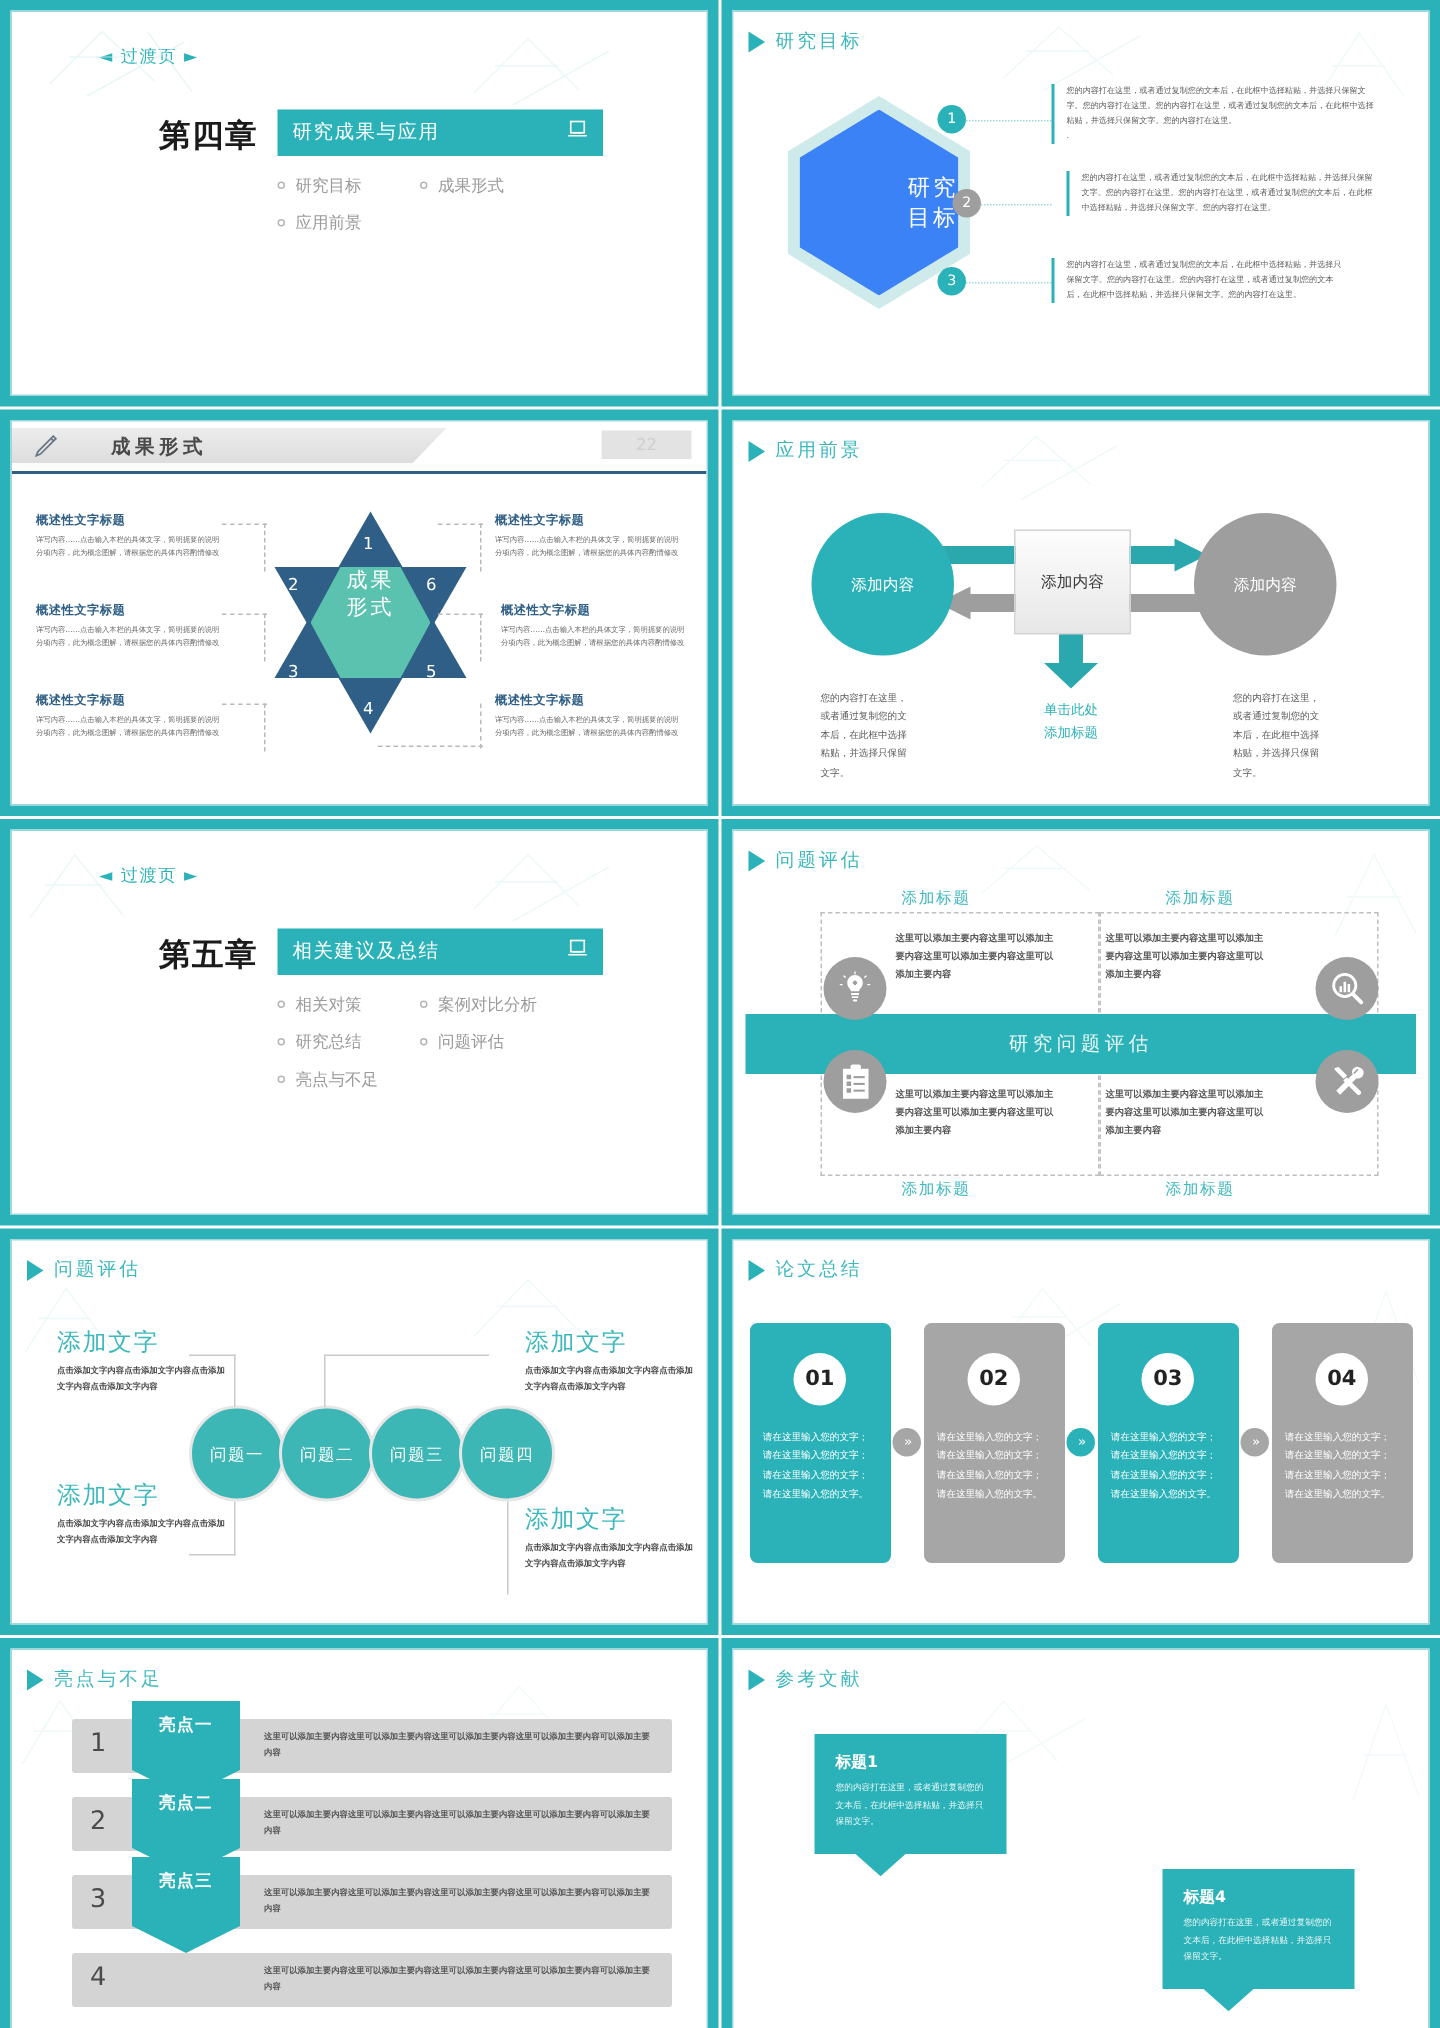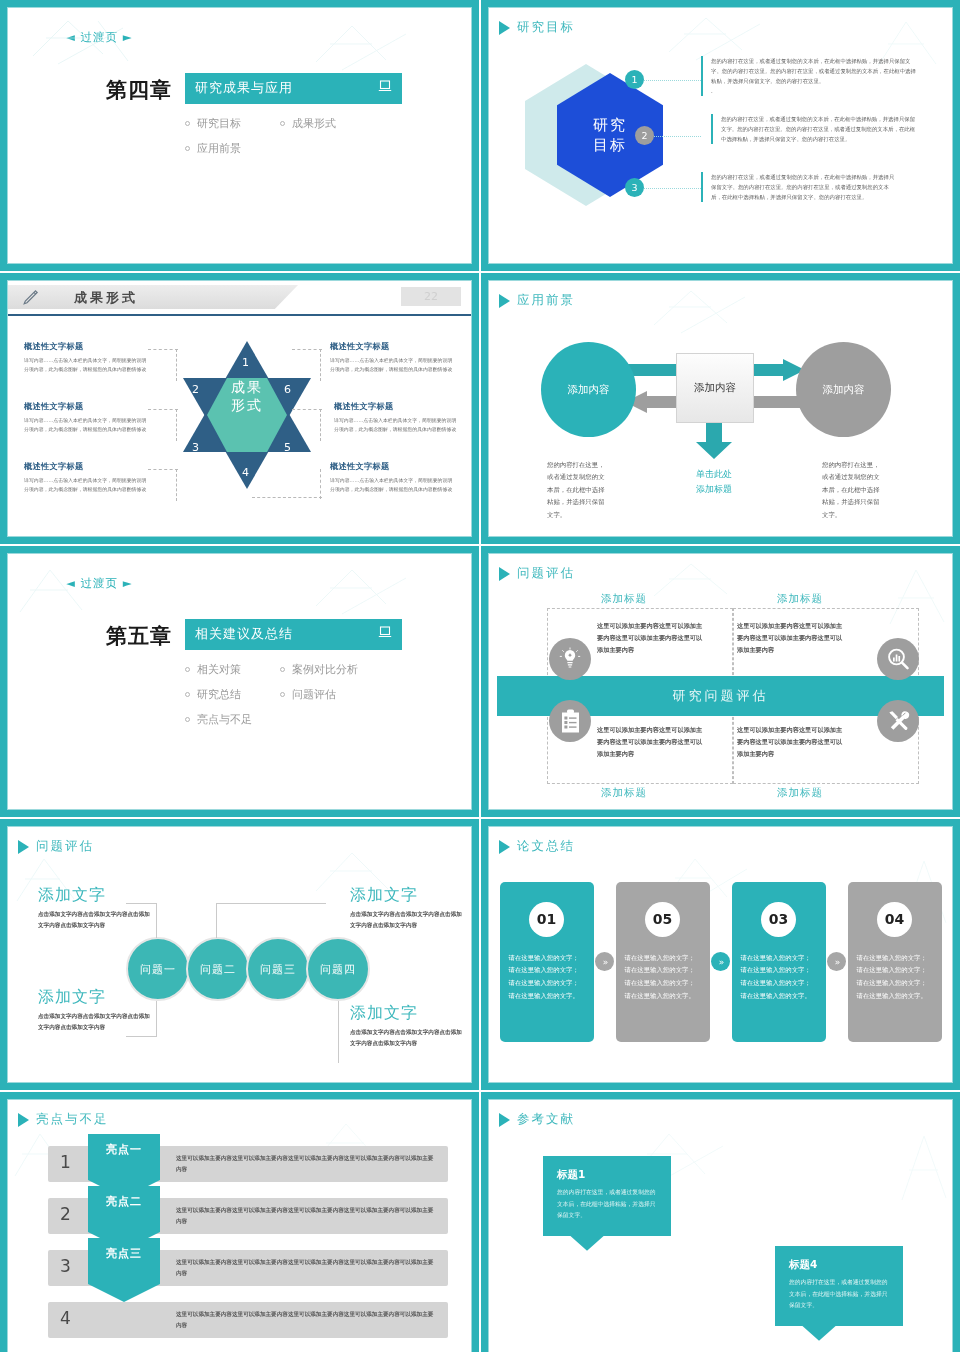--- a/index.html
+++ b/index.html
@@ -32,21 +32,21 @@
   .bullets { margin-top:7px; display:flex; flex-wrap:wrap; width:200px; }
   .bul { display:flex; align-items:center; gap:7px; color:#9a9a9a; font-size:11px; margin: 5px 0; }
   .bul .ring { width:5px;height:5px;border:1px solid #b5b5b5;border-radius:50%; flex:0 0 auto;}
   .bul.w1 { width:95px; } .bul.w2 { width:105px; } .bul.full { width:100%; }
 
   
   .goal-wrap { position:relative; height:205px; }
   .hexo { position:absolute; left:36px; top:28px; width:122px; height:142px; }
   .hex { position:absolute; clip-path: polygon(50% 0,100% 26%,100% 74%,50% 100%,0 74%,0 26%); }
   .hex.outline { left:0;top:0;width:122px;height:142px; background:#CFEAEB; }
-  .hex.fill { left:8px;top:9px;width:106px;height:124px; background:#1d4ed8; display:flex;align-items:center;justify-content:center;margin-left:24px;}
+  .hex.fill { left:8px;top:9px;width:106px;height:124px; background:#3b82f6; display:flex;align-items:center;justify-content:flex-end;}
   .hex.fill span { color:#fff; font-size:15px; line-height:1.35; text-align:center; letter-spacing:2px;}
   .gnum { position:absolute; width:19px;height:19px;border-radius:50%; color:#fff;
           font-size:9.5px; display:flex;align-items:center;justify-content:center; }
   .gdot { position:absolute; border-top:1px dotted #9bd9dc; }
   .gitem { position:absolute; padding-left:8px; border-left:2px solid #2BB2B8; }
   .gitem p { color:#5b5b5b; font-size:5.4px; line-height:1.85; }
 
   
   .s3hdr { position:absolute; left:0; top:0; width:100%; height:34px; }
   .s3band { position:absolute; left:0; top:4px; height:24px; width:290px;
@@ -603,21 +603,21 @@
 
       <div class="n-wrap">
         <div class="ncard" style="background:#2BB2B8;">
           <div class="bubble">01</div>
           <p>请在这里输入您的文字；请在这里输入您的文字；请在这里输入您的文字；请在这里输入您的文字。</p>
         </div>
         <div class="nsep">
           <div class="nchev" style="background:#A6A6A6;">»</div>
         </div>
         <div class="ncard" style="background:#A6A6A6;">
-          <div class="bubble">05</div>
+          <div class="bubble">02</div>
           <p>请在这里输入您的文字；请在这里输入您的文字；请在这里输入您的文字；请在这里输入您的文字。</p>
         </div>
         <div class="nsep">
           <div class="nchev" style="background:#2BB2B8;">»</div>
         </div>
         <div class="ncard" style="background:#2BB2B8;">
           <div class="bubble">03</div>
           <p>请在这里输入您的文字；请在这里输入您的文字；请在这里输入您的文字；请在这里输入您的文字。</p>
         </div>
         <div class="nsep">

